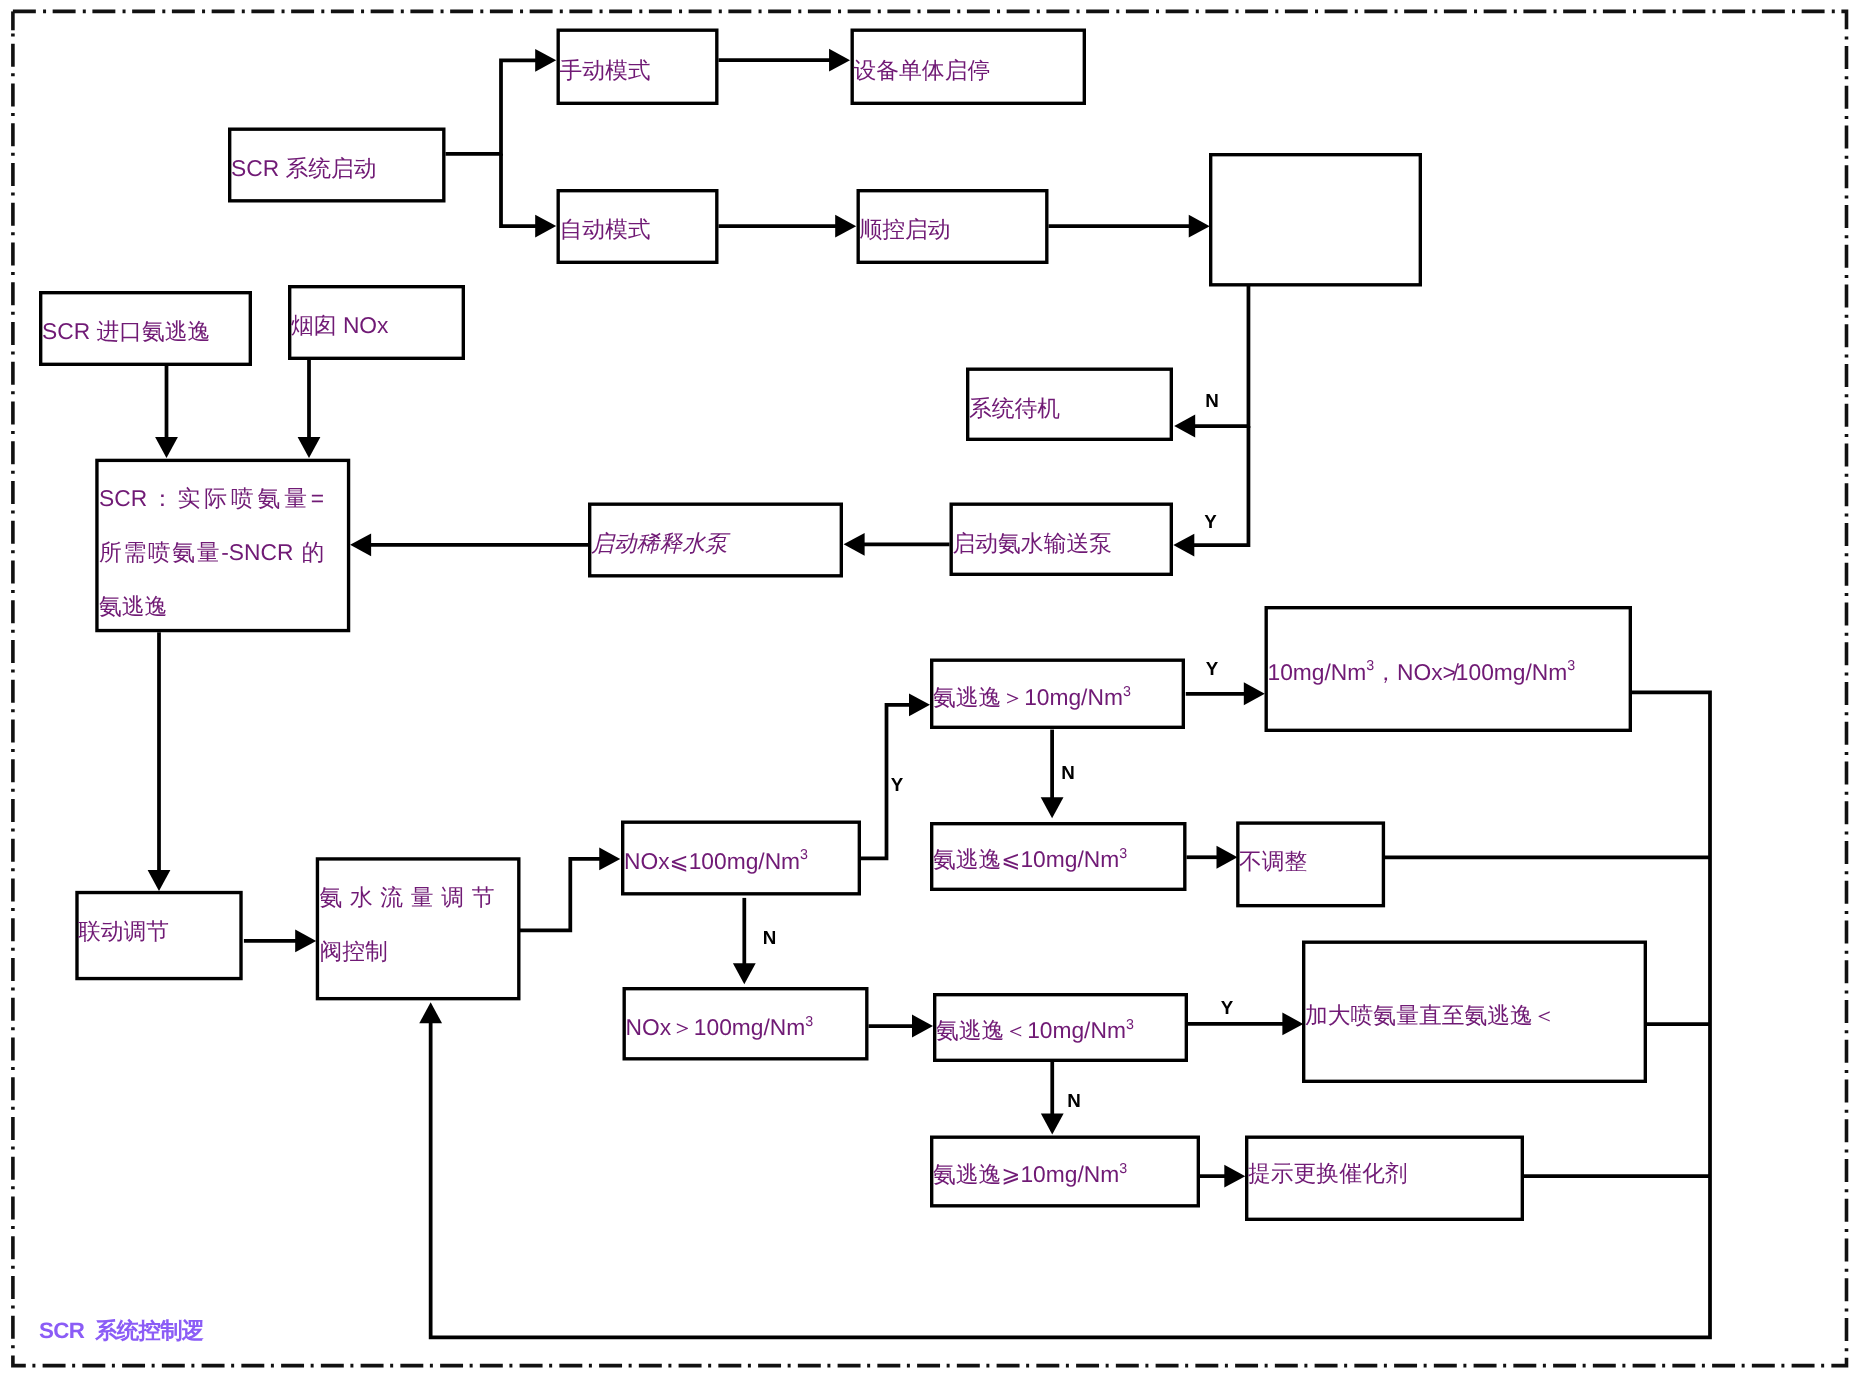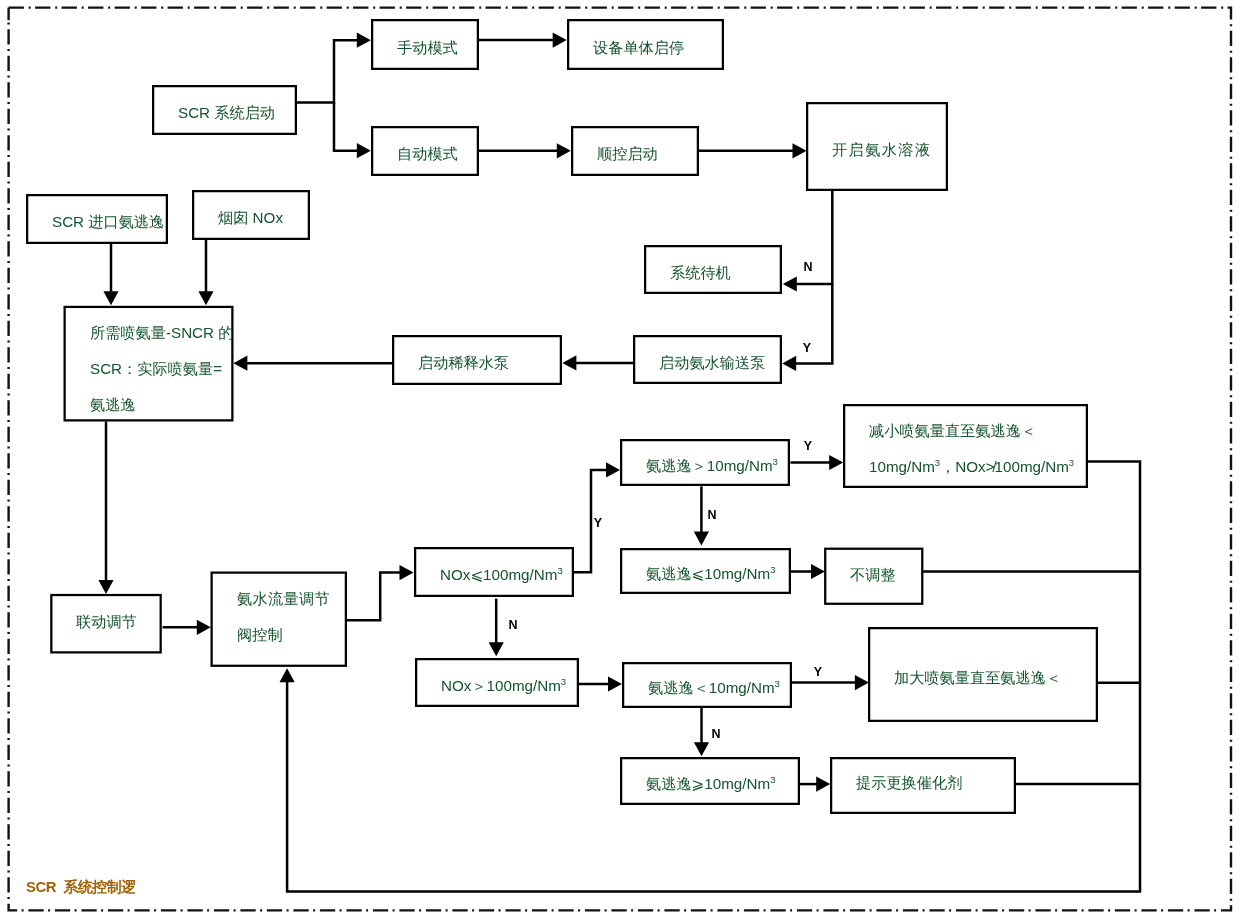--- a/index.html
+++ b/index.html
@@ -12,32 +12,32 @@
              stroke-linejoin:miter;}
   .arrow-head{fill:#000000;stroke:none;}
   .frame-border{fill:none;stroke:#111111;stroke-width:2.4;
                 stroke-dasharray:15.3 4.8 2 4.4;}
   .frame-corner{fill:none;stroke:#111111;stroke-width:2.4;}
   .node{position:absolute;box-sizing:border-box;background:transparent;
         border:2.2px solid transparent;display:flex;flex-direction:column;
         justify-content:center;}
   .node-box{fill:#ffffff;stroke:#000000;stroke-width:2.25;}
   .node-text-block{display:block;width:100%;position:relative;top:3px;}
-  .node-line{font-family:"Liberation Sans",sans-serif;font-size:15.2px;color:#14532d;
+  .node-line{font-family:"Liberation Sans",sans-serif;font-size:15.2px;color:#701a75;
              line-height:36px;height:36px;white-space:nowrap;overflow:visible;
-             padding-left:24px;text-align:left;will-change:transform;}
+             padding-left:0;text-align:left;will-change:transform;}
   .node-line.justified{text-align:justify;text-align-last:justify;padding-right:15.9px;}
   .node-line > i{font-style:normal;}
   .node-line sup{font-size:9.5px;vertical-align:super;line-height:0;}
   .branch-label{position:absolute;font-family:"Liberation Sans",sans-serif;
                 font-size:12.5px;font-weight:bold;color:#000000;
                 transform:translate(-50%,-50%);white-space:nowrap;will-change:transform;}
   .figure-caption{position:absolute;left:26px;top:877.5px;
                   font-family:"Liberation Sans",sans-serif;font-size:14.9px;
-                  font-weight:bold;color:#a16207;letter-spacing:-0.45px;white-space:pre;
+                  font-weight:bold;color:#8b5cf6;letter-spacing:-0.45px;white-space:pre;
                   will-change:transform;}
 </style>
 </head>
 <body>
 
 <div id="stage">
   <svg id="chart" viewBox="0 0 1240 919">
     <path id="frame-border" class="frame-border" d="M8.6 7.6 L1231 7.6 L1231 910.4 L8.6 910.4 L8.6 20.2"></path>
     <path id="frame-corner" class="frame-corner" d="M8.6 20.2 L8.6 7.6"></path>
     <g id="connector-layer">
@@ -195,63 +195,61 @@
           <div class="node-line">自动模式</div>
         </div>
       </div>
       <div class="node" style="left: 571px; top: 126px; width: 128px; height: 50px;">
         <div class="node-text-block">
           <div class="node-line">顺控启动</div>
         </div>
       </div>
       <div class="node" style="left: 806px; top: 102px; width: 142px; height: 89px;">
         <div class="node-text-block">
-          <div class="node-line justified">开启氨水溶液</div>
         </div>
       </div>
       <div class="node" style="left: 26px; top: 194px; width: 142px; height: 50px;">
         <div class="node-text-block">
           <div class="node-line">SCR 进口氨逃逸</div>
         </div>
       </div>
       <div class="node" style="left: 192px; top: 190px; width: 118px; height: 50px;">
         <div class="node-text-block">
           <div class="node-line">烟囱 NOx</div>
         </div>
       </div>
       <div class="node" style="left: 63.5px; top: 305.8px; width: 170px; height: 115.7px;">
         <div class="node-text-block" style="top: 5.2px;">
+          <div class="node-line justified">SCR：实际喷氨量=</div>
           <div class="node-line justified">所需喷氨量-SNCR 的</div>
-          <div class="node-line justified">SCR：实际喷氨量=</div>
           <div class="node-line">氨逃逸</div>
         </div>
       </div>
       <div class="node" style="left: 644px; top: 245px; width: 138px; height: 49px;">
         <div class="node-text-block">
           <div class="node-line">系统待机</div>
         </div>
       </div>
-      <div class="node" style="left: 392px; top: 335px; width: 170px; height: 50px;">
+      <div class="node" style="left: 392px; top: 335px; width: 170px; height: 50px; font-style: italic;">
         <div class="node-text-block">
           <div class="node-line">启动稀释水泵</div>
         </div>
       </div>
       <div class="node" style="left: 633px; top: 335px; width: 127px; height: 49px;">
         <div class="node-text-block">
           <div class="node-line">启动氨水输送泵</div>
         </div>
       </div>
       <div class="node" style="left: 620px; top: 439px; width: 170px; height: 47px;">
         <div class="node-text-block">
           <div class="node-line"><i>氨逃逸＞10mg/Nm</i><sup>3</sup></div>
         </div>
       </div>
       <div class="node" style="left: 843px; top: 404px; width: 245px; height: 84px;">
         <div class="node-text-block">
-          <div class="node-line">减小喷氨量直至氨逃逸＜</div>
           <div class="node-line"><i>10mg/Nm</i><sup>3</sup><i>，NOx≯100mg/Nm</i><sup>3</sup></div>
         </div>
       </div>
       <div class="node" style="left: 620px; top: 548px; width: 171px; height: 46px;">
         <div class="node-text-block">
           <div class="node-line"><i>氨逃逸⩽10mg/Nm</i><sup>3</sup></div>
         </div>
       </div>
       <div class="node" style="left: 824.1px; top: 547.6px; width: 99.3px; height: 57.3px;">
         <div class="node-text-block" style="top: -1.2px;">

